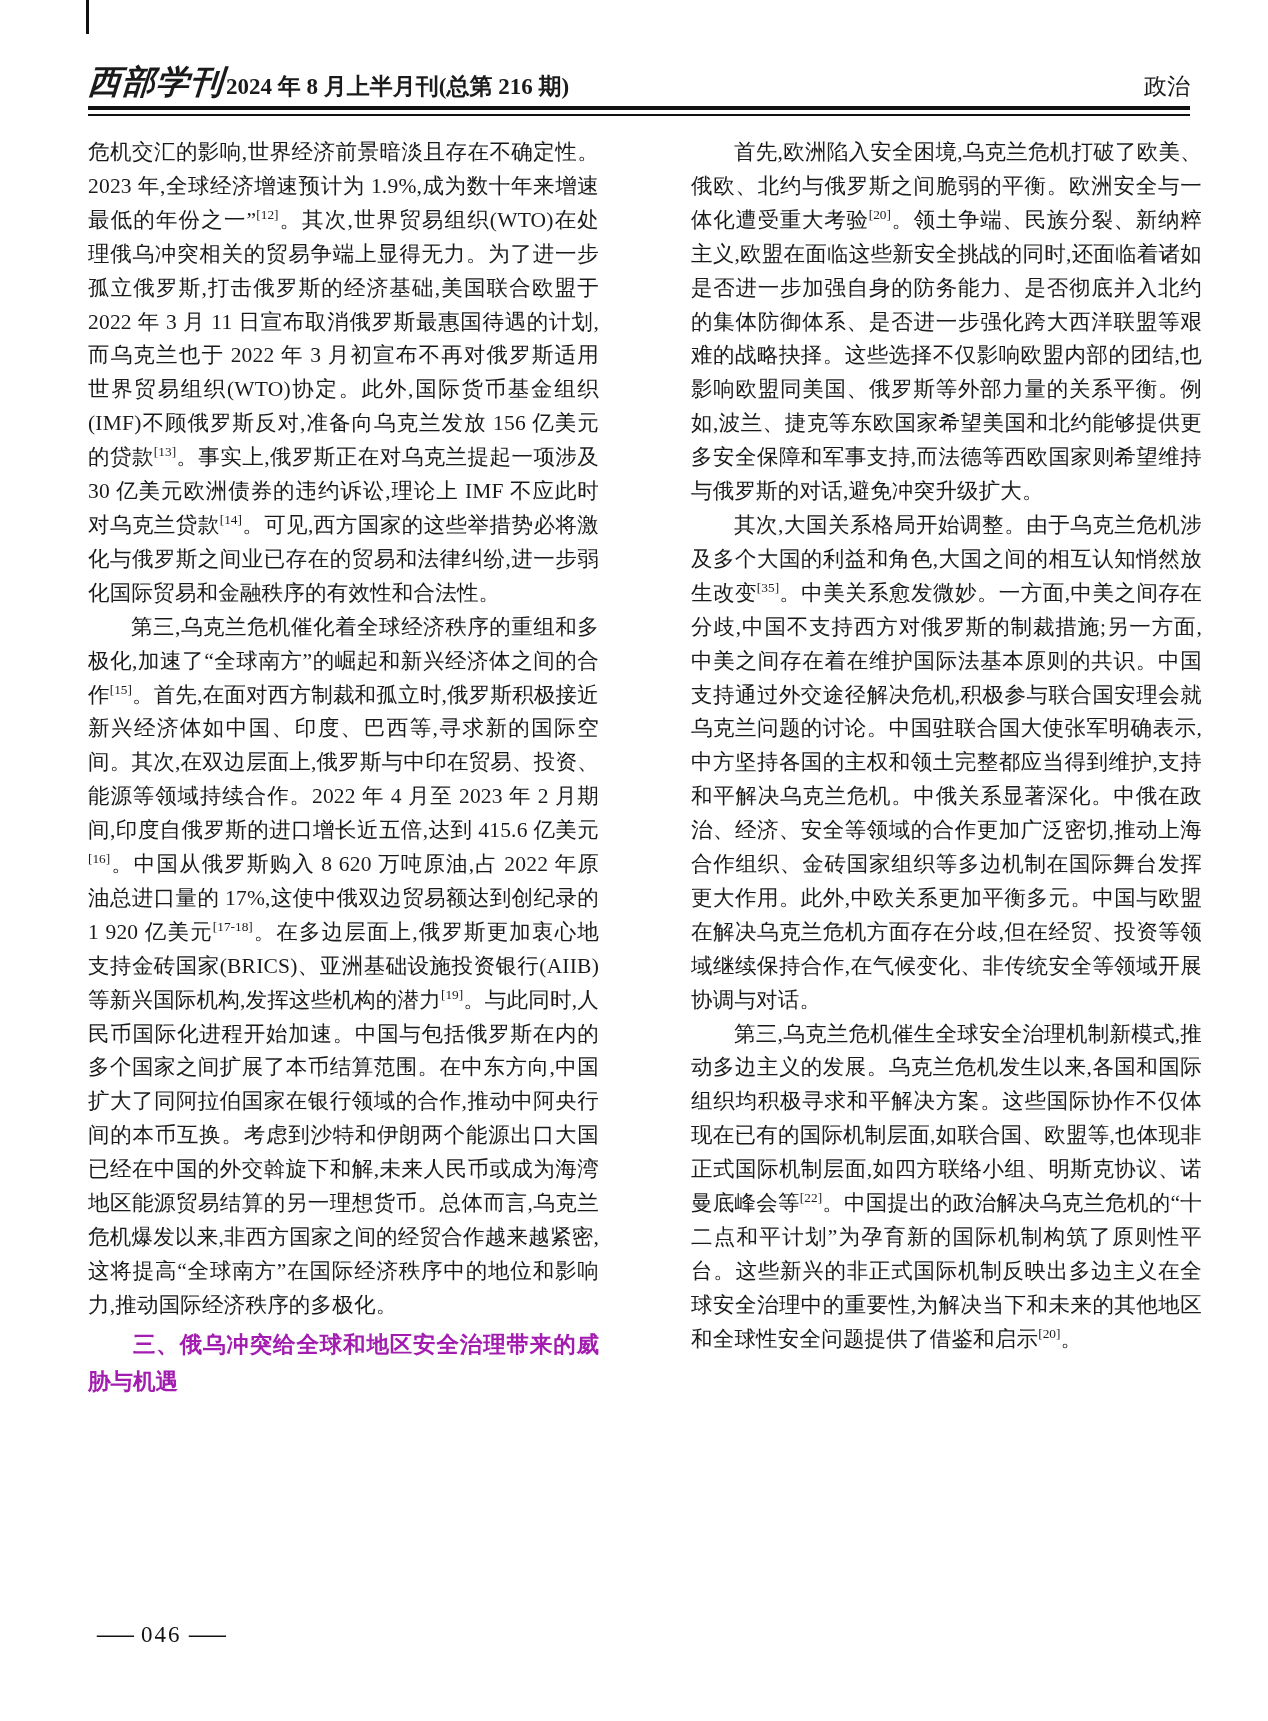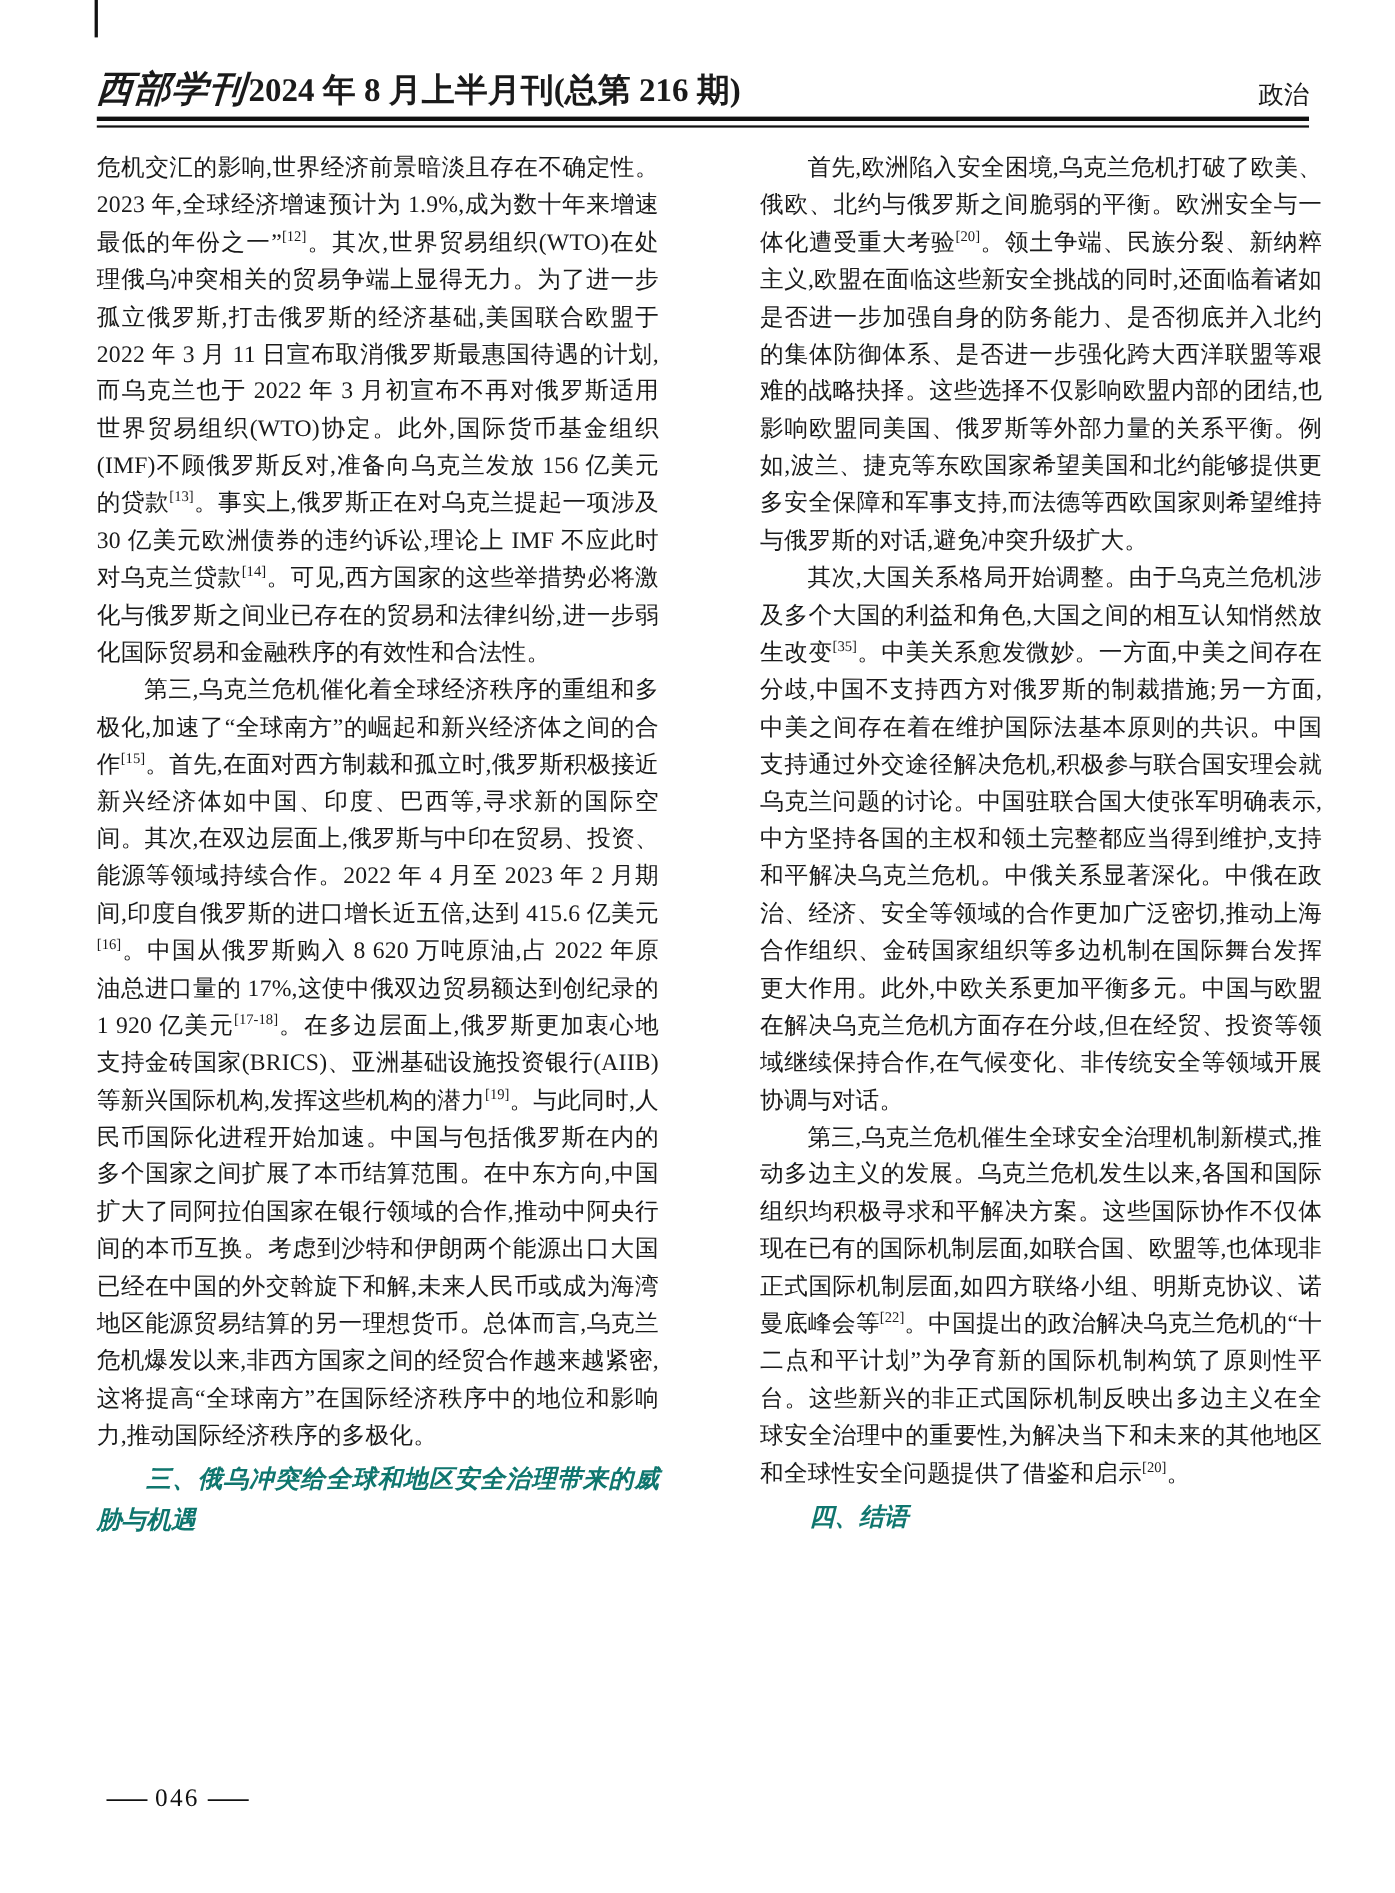--- a/index.html
+++ b/index.html
@@ -36,21 +36,21 @@
   .journal-logo {
     font-size: 33px;
     font-weight: bold;
     font-style: italic;
     letter-spacing: 1px;
     line-height: 1;
     transform: skewX(-4deg);
     margin-right: 2px;
   }
   .issue-info {
-    font-size: 30px;
+    font-size: 23px;
     font-weight: bold;
     line-height: 1.1;
   }
   .section-label {
     font-size: 23px;
     font-weight: normal;
     line-height: 1.1;
   }
   .double-rule {
     border-top: 4px solid #111;
@@ -81,22 +81,21 @@
     letter-spacing: 0;
   }
   .section-heading {
     font-family: "Liberation Sans", "DejaVu Sans", sans-serif;
     font-weight: bold;
     font-size: 22.5px;
     line-height: 37px;
     text-align: justify;
     text-indent: 2em;
     margin: 3px 0 2px 0;
-    color: #0f766e;
-    font-style: italic;
+    color: #a21caf;
   }
   .page-footer {
     position: absolute;
     left: 104px;
     top: 1622px;
     font-size: 23px;
     color: #111;
     display: flex;
     align-items: center;
     gap: 14px;
@@ -133,21 +132,20 @@
     <div class="column">
       <p class="para">危机交汇的影响,世界经济前景暗淡且存在不确定性。2023 年,全球经济增速预计为 1.9%,成为数十年来增速最低的年份之一”<sup class="ref">[12]</sup>。其次,世界贸易组织(WTO)在处理俄乌冲突相关的贸易争端上显得无力。为了进一步孤立俄罗斯,打击俄罗斯的经济基础,美国联合欧盟于 2022 年 3 月 11 日宣布取消俄罗斯最惠国待遇的计划,而乌克兰也于 2022 年 3 月初宣布不再对俄罗斯适用世界贸易组织(WTO)协定。此外,国际货币基金组织(IMF)不顾俄罗斯反对,准备向乌克兰发放 156 亿美元的贷款<sup class="ref">[13]</sup>。事实上,俄罗斯正在对乌克兰提起一项涉及 30 亿美元欧洲债券的违约诉讼,理论上 IMF 不应此时对乌克兰贷款<sup class="ref">[14]</sup>。可见,西方国家的这些举措势必将激化与俄罗斯之间业已存在的贸易和法律纠纷,进一步弱化国际贸易和金融秩序的有效性和合法性。</p>
       <p class="para indent">第三,乌克兰危机催化着全球经济秩序的重组和多极化,加速了“全球南方”的崛起和新兴经济体之间的合作<sup class="ref">[15]</sup>。首先,在面对西方制裁和孤立时,俄罗斯积极接近新兴经济体如中国、印度、巴西等,寻求新的国际空间。其次,在双边层面上,俄罗斯与中印在贸易、投资、能源等领域持续合作。2022 年 4 月至 2023 年 2 月期间,印度自俄罗斯的进口增长近五倍,达到 415.6 亿美元<sup class="ref">[16]</sup>。中国从俄罗斯购入 8 620 万吨原油,占 2022 年原油总进口量的 17%,这使中俄双边贸易额达到创纪录的 1 920 亿美元<sup class="ref">[17-18]</sup>。在多边层面上,俄罗斯更加衷心地支持金砖国家(BRICS)、亚洲基础设施投资银行(AIIB)等新兴国际机构,发挥这些机构的潜力<sup class="ref">[19]</sup>。与此同时,人民币国际化进程开始加速。中国与包括俄罗斯在内的多个国家之间扩展了本币结算范围。在中东方向,中国扩大了同阿拉伯国家在银行领域的合作,推动中阿央行间的本币互换。考虑到沙特和伊朗两个能源出口大国已经在中国的外交斡旋下和解,未来人民币或成为海湾地区能源贸易结算的另一理想货币。总体而言,乌克兰危机爆发以来,非西方国家之间的经贸合作越来越紧密,这将提高“全球南方”在国际经济秩序中的地位和影响力,推动国际经济秩序的多极化。</p>
       <h3 class="section-heading">三、俄乌冲突给全球和地区安全治理带来的威胁与机遇</h3>
     </div>
 
     <div class="column">
       <p class="para indent">首先,欧洲陷入安全困境,乌克兰危机打破了欧美、俄欧、北约与俄罗斯之间脆弱的平衡。欧洲安全与一体化遭受重大考验<sup class="ref">[20]</sup>。领土争端、民族分裂、新纳粹主义,欧盟在面临这些新安全挑战的同时,还面临着诸如是否进一步加强自身的防务能力、是否彻底并入北约的集体防御体系、是否进一步强化跨大西洋联盟等艰难的战略抉择。这些选择不仅影响欧盟内部的团结,也影响欧盟同美国、俄罗斯等外部力量的关系平衡。例如,波兰、捷克等东欧国家希望美国和北约能够提供更多安全保障和军事支持,而法德等西欧国家则希望维持与俄罗斯的对话,避免冲突升级扩大。</p>
       <p class="para indent">其次,大国关系格局开始调整。由于乌克兰危机涉及多个大国的利益和角色,大国之间的相互认知悄然放生改变<sup class="ref">[35]</sup>。中美关系愈发微妙。一方面,中美之间存在分歧,中国不支持西方对俄罗斯的制裁措施;另一方面,中美之间存在着在维护国际法基本原则的共识。中国支持通过外交途径解决危机,积极参与联合国安理会就乌克兰问题的讨论。中国驻联合国大使张军明确表示,中方坚持各国的主权和领土完整都应当得到维护,支持和平解决乌克兰危机。中俄关系显著深化。中俄在政治、经济、安全等领域的合作更加广泛密切,推动上海合作组织、金砖国家组织等多边机制在国际舞台发挥更大作用。此外,中欧关系更加平衡多元。中国与欧盟在解决乌克兰危机方面存在分歧,但在经贸、投资等领域继续保持合作,在气候变化、非传统安全等领域开展协调与对话。</p>
       <p class="para indent">第三,乌克兰危机催生全球安全治理机制新模式,推动多边主义的发展。乌克兰危机发生以来,各国和国际组织均积极寻求和平解决方案。这些国际协作不仅体现在已有的国际机制层面,如联合国、欧盟等,也体现非正式国际机制层面,如四方联络小组、明斯克协议、诺曼底峰会等<sup class="ref">[22]</sup>。中国提出的政治解决乌克兰危机的“十二点和平计划”为孕育新的国际机制构筑了原则性平台。这些新兴的非正式国际机制反映出多边主义在全球安全治理中的重要性,为解决当下和未来的其他地区和全球性安全问题提供了借鉴和启示<sup class="ref">[20]</sup>。</p>
-      <h3 class="section-heading">四、结语</h3>
     </div>
 
   </div>
 </div>
 
 <div class="page-footer">
   <span class="dash">—</span>
   <span class="page-number">046</span>
   <span class="dash">—</span>
 </div>

